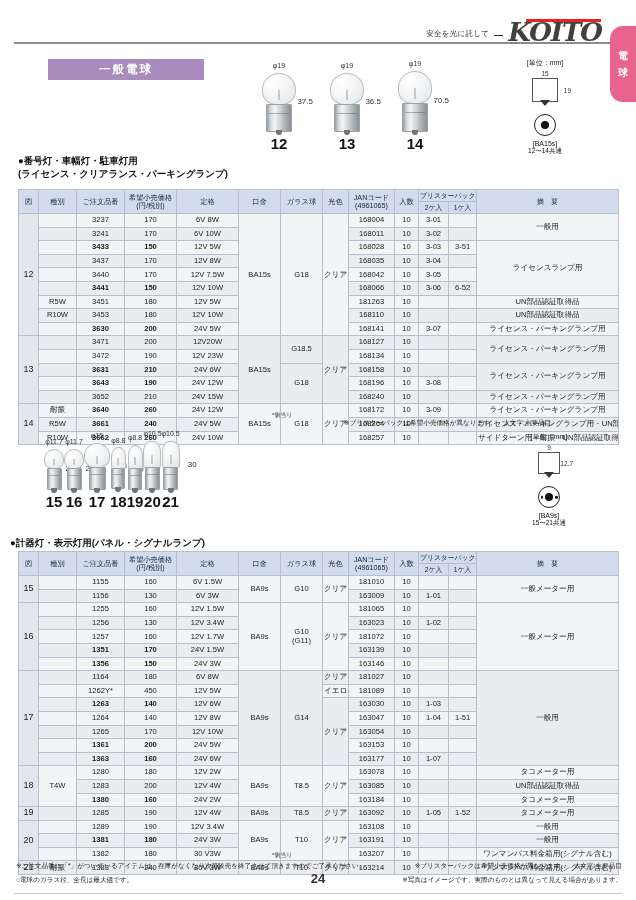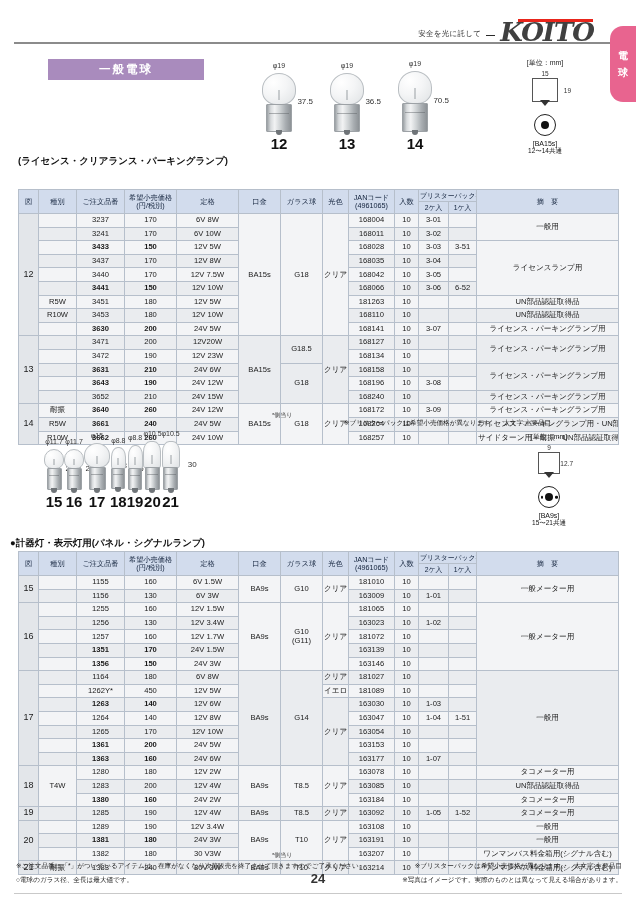--- a/index.html
+++ b/index.html
@@ -15,21 +15,21 @@
   }
 
   
   .page-header {
     position: relative;
     height: 48px;
     padding: 0 16px;
   }
   .brand-row {
     position: absolute;
-    right: 42px; top: 18px;
+    right: 34px; top: 18px;
     display: flex; align-items: flex-end; gap: 5px;
   }
   .brand-tagline {
     font-size: 7.5px; color: #2a2a2a; letter-spacing: .3px;
     padding-bottom: 4px; white-space: nowrap;
   }
   .brand-dash { 
     width: 9px; height: 1px; background: #2a2a2a;
     margin-bottom: 7px;
   }
@@ -307,20 +307,21 @@
       <span class="base-w">15</span>
       <span class="base-h">19</span>
     </div>
   </div>
   <div class="base-circle"></div>
   <div class="base-name">[BA15s]</div>
   <div class="base-note">12〜14共通</div>
 </div>
 
 <div class="sec-heading" style="left:18px; top:155px;">
+  <div>●番号灯・車幅灯・駐車灯用</div>
   <div>(ライセンス・クリアランス・パーキングランプ)</div>
 </div>
 
 <table class="cat" id="table1" style="left:18px; top:189px; width:600px;">
   <colgroup>
     <col style="width:20px">
       <col style="width:38px">
       <col style="width:48px">
     <col style="width:52px">
       <col style="width:62px">

